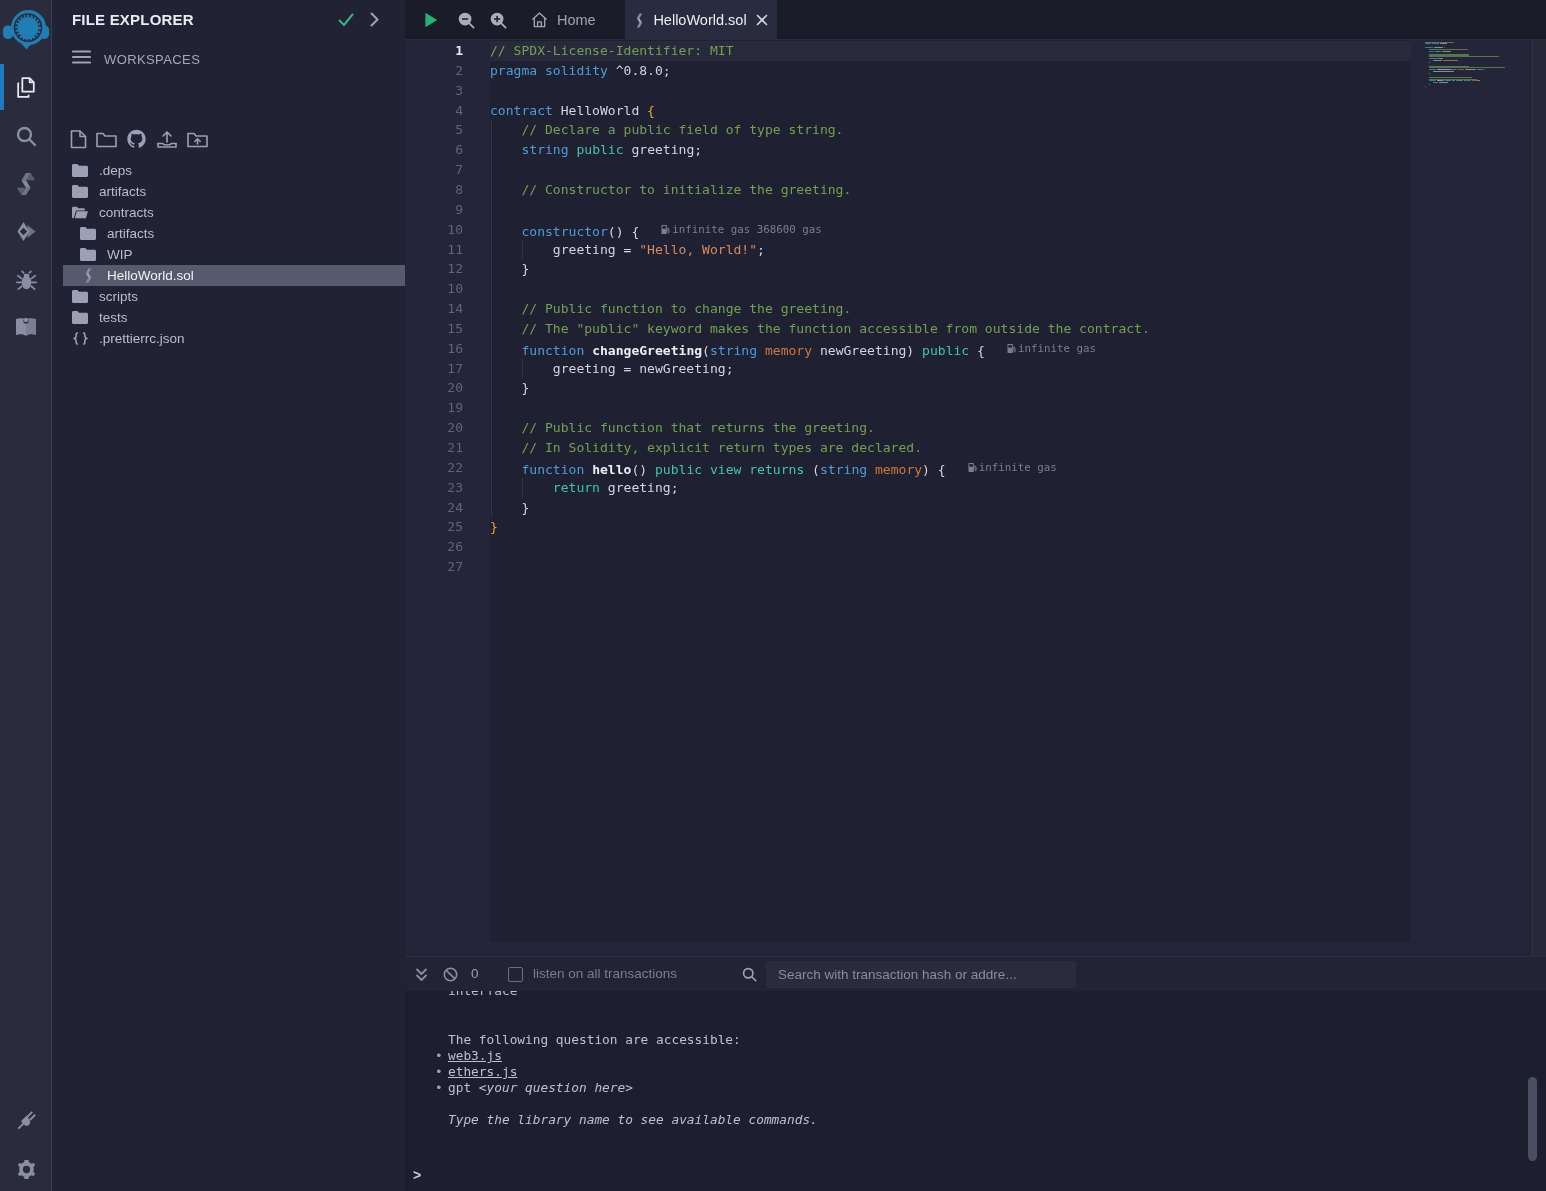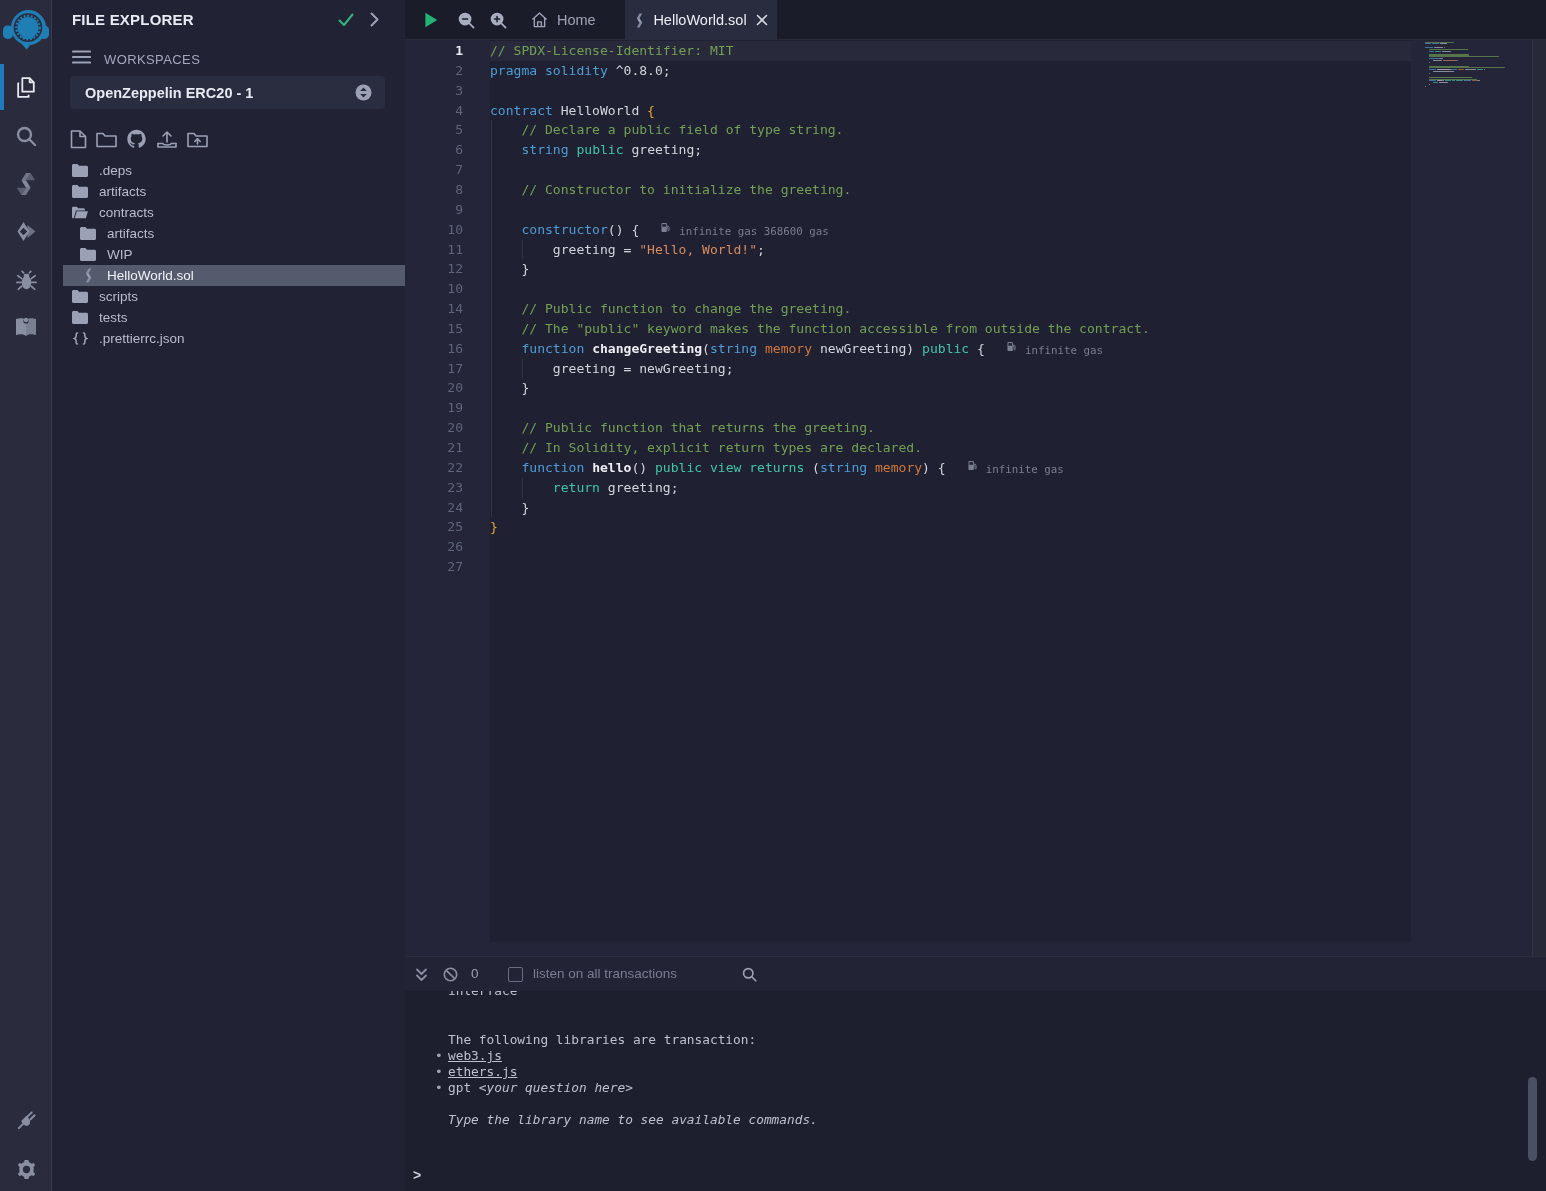--- a/index.html
+++ b/index.html
@@ -35,21 +35,21 @@
   .tab.active{background:#292b3e;color:#eceef4;}
   
   #editor{left:0;top:40px;width:1141px;height:916px;background:#242538;}
   #codebg{left:85px;top:0;width:921px;height:902px;background:#1f2031;}
   #curline{left:85px;top:1px;width:921px;height:20px;background:rgba(130,140,180,0.09);}
   .lnum{position:absolute;left:0;width:58px;text-align:right;font-family:"DejaVu Sans Mono",monospace;font-size:13.05px;line-height:19.85px;color:#5f6479;}
   .lnum.cur{color:#e8eaf2;font-weight:700;}
   .cline{position:absolute;left:85px;white-space:pre;font-family:"DejaVu Sans Mono",monospace;font-size:13.05px;line-height:19.85px;}
   .tk-c{color:#72a053}.tk-k{color:#4d9cd6}.tk-t{color:#41c5a8}.tk-s{color:#d88a5e}
   .tk-m{color:#d0773d}.tk-b{color:#e5a43d}.tk-p{color:#d3d5df}.tk-f{color:#edeef3;font-weight:600;}
-  .gas{display:inline-flex;gap:9px;margin-left:22px;font-size:10.8px;color:#7a7e91;font-family:"DejaVu Sans Mono",monospace;vertical-align:1px;}
+  .gas{display:inline-flex;align-items:center;gap:2px;margin-left:22px;font-size:10.8px;color:#7a7e91;font-family:"DejaVu Sans Mono",monospace;vertical-align:1px;}
   .iguide{position:absolute;width:1px;background:rgba(140,146,170,0.17);}
   #minimap{left:1008px;top:0;width:119px;height:902px;}
   .mbar{position:absolute;height:1.1px;border-radius:0.5px;opacity:0.68;}
   #rlane{left:1127px;top:0;width:14px;height:916px;background:#272939;border-left:1px solid rgba(255,255,255,0.055);box-sizing:border-box;}
   
   #terminal{left:0;top:956px;width:1141px;height:235px;background:#1e1f2e;}
   #term-toolbar{left:0;top:0;width:1141px;height:35px;background:#222334;border-top:1px solid rgba(255,255,255,0.05);box-sizing:border-box;}
   #term-badge{position:absolute;left:66px;top:9px;font-size:13.5px;color:#9da1b4;}
   #term-check{position:absolute;left:103px;top:10px;width:13px;height:13px;border:1px solid #686d83;border-radius:2px;}
   #term-chklabel{position:absolute;left:128px;top:9px;font-size:13.5px;color:#797e93;}
@@ -168,30 +168,20 @@
   </div>
   <div id="ws-row" class="abs">
     <span>
       <svg width="19" height="14" viewBox="0 0 19 14" stroke="#9ea2b6" stroke-width="2.2" stroke-linecap="round">
           <line x1="1" y1="1.5" x2="18" y2="1.5"></line>
           <line x1="1" y1="7" x2="18" y2="7"></line>
           <line x1="1" y1="12.5" x2="18" y2="12.5"></line>
         </svg>
     </span>
     <span id="ws-label">WORKSPACES</span>
-  </div>
-  <div id="ws-select" class="abs">
-    <span class="ws-text">OpenZeppelin ERC20 - 1</span>
-    <span id="ws-sort">
-      <svg width="17" height="17" viewBox="0 0 17 17">
-          <circle cx="8.5" cy="8.5" r="8" fill="#9ba0b4"></circle>
-          <path d="M5.2 7 L8.5 3.6 L11.8 7 Z" fill="#2a2c3f"></path>
-          <path d="M5.2 10 L8.5 13.4 L11.8 10 Z" fill="#2a2c3f"></path>
-        </svg>
-    </span>
   </div>
   <div id="fe-ops" class="abs">
     <span>
       <svg width="17" height="19" viewBox="0 0 17 19" fill="none" stroke="#9ba0b4" stroke-width="1.6" stroke-linejoin="round">
           <path d="M1.5 1 h8.5 l5.5 5.5 v11 h-14 z"></path>
           <path d="M10 1 v5.5 h5.5"></path>
         </svg>
     </span>
     <span>
       <svg width="21" height="18" viewBox="0 0 21 18" fill="none" stroke="#9ba0b4" stroke-width="1.6" stroke-linejoin="round">
@@ -497,27 +487,28 @@
       </div>
       <div id="term-badge">0</div>
       <div id="term-check"></div>
       <div id="term-chklabel">listen on all transactions</div>
       <div class="tb-ctrl" style="left:337px;height:35px;">
         <svg width="15" height="15" viewBox="0 0 18 18" fill="none" stroke="#9da1b4" stroke-width="2" stroke-linecap="round">
             <circle cx="7.5" cy="7.5" r="5.6"></circle>
             <line x1="12" y1="12" x2="16.5" y2="16.5"></line>
           </svg>
       </div>
+      <div id="term-search">Search with transaction hash or addre...</div>
     </div>
     <div id="term-body">
         <div style="position: absolute; left: 43px; top: 0px; height: 7px; overflow: hidden;">
           <div style="margin-top:-8px;line-height:16px;">interface</div>
         </div>
         <div class="trow" style="top: 25px;"></div>
-        <div class="trow" style="top: 41px;">The following libraries are transaction:</div>
+        <div class="trow" style="top: 41px;">The following question are accessible:</div>
         <div class="trow" style="top: 57px;"><span class="bullet">•</span><span class="tlink">web3.js</span></div>
         <div class="trow" style="top: 73px;"><span class="bullet">•</span><span class="tlink">ethers.js</span></div>
         <div class="trow" style="top: 89px;"><span class="bullet">•</span><span>gpt </span><span class="titalic">&lt;your question here&gt;</span></div>
         <div class="trow" style="top: 105px;"></div>
         <div class="trow" style="top: 121px; font-style: italic;">Type the library name to see available commands.</div>
       </div>
     <div id="term-prompt">&gt;</div>
     <div id="term-scroll"></div>
   </div>
 </div>

